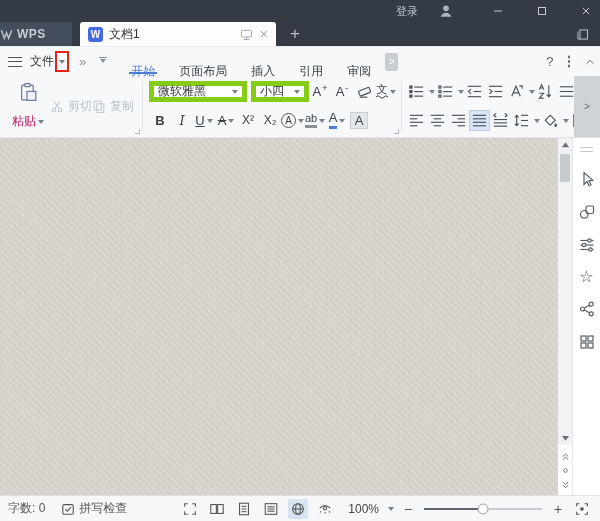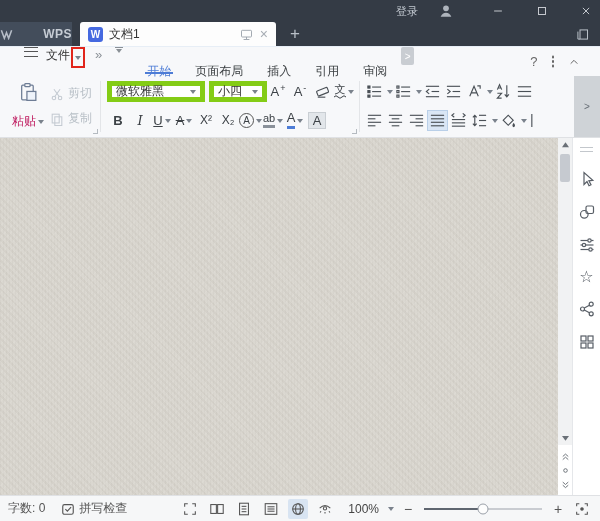--- a/index.html
+++ b/index.html
@@ -9,35 +9,35 @@
 
   
   .titlebar { height:22px; background:#343b45; display:flex; align-items:center; justify-content:flex-end;gap:16px; }
   .login { color:#c3c9d1; font-size:11px; margin-right:4px; }
   .avatar { width:16px; height:16px; color:#aeb4bc; margin-right:14px; }
   .winbtn { width:28px; height:22px; display:flex; align-items:center; justify-content:center; color:#cfd3d8; }
   .winbtn svg { width:14px; height:14px; stroke:#cfd3d8; stroke-width:1.2; fill:none; }
 
   
   .tabbar { height:25px; background:#343b45; display:flex; align-items:stretch; border-bottom:1px solid #e7eef6; }
-  .brand { width:72px; background:#434d5b; display:flex; align-items:center; justify-content:space-between; gap:4px; }
+  .brand { width:72px; background:#434d5b; display:flex; align-items:center; justify-content:flex-start; gap:4px; }
   .brand svg { width:13px; height:12px; stroke:#b6bdc7; stroke-width:1.8; fill:none; }
   .brand-name { color:#c6ccd4; font-weight:bold; font-size:12px; letter-spacing:.5px; }
   .doc-tab { width:196px; margin-left:8px; background:#fdfdfd; border-radius:3px 3px 0 0; display:flex; align-items:center; padding:0 8px; gap:6px; }
   .doc-badge { width:15px; height:15px; background:#4569e0; border-radius:3px; color:#fff; font-size:10px; font-weight:bold; display:flex; align-items:center; justify-content:center; }
   .doc-title { color:#333; flex:1; }
   .tab-ico { width:15px; height:15px; color:#9aa2ab; }
   .tab-ico svg { width:15px; height:15px; stroke:currentColor; stroke-width:1.1; fill:none; }
   .tab-close { color:#a7adb4; font-size:14px; line-height:1; }
   .newtab { color:#b9c0c8; font-size:17px; display:flex; align-items:center; margin-left:14px; }
   .tablist { margin-left:auto; margin-right:10px; display:flex; align-items:center; color:#b9c0c8; }
   .tablist svg { width:15px; height:15px; stroke:currentColor; stroke-width:1.2; fill:none; }
 
   
-  .menubar { height:29px; background:#f7f8fa; display:flex; padding:0 20px; }
+  .menubar { height:29px; background:#f7f8fa; display:flex; align-items:center; padding:0 4px; }
   .ham { width:14px; height:10px; border-top:1.5px solid #555; border-bottom:1.5px solid #555; position:relative; margin:0 6px 0 4px; }
   .ham::after { content:""; position:absolute; left:0; top:3.2px; width:100%; border-top:1.5px solid #555; }
   .file-lbl { color:#333; margin-left:2px; }
   .car { display:inline-block; width:0; height:0; border:3px solid transparent; border-top:4px solid #7a828c; margin-left:2px; transform:translateY(2px); }
   .redbox { display:inline-flex; align-items:center; justify-content:center; width:14px; height:21px; border:2px solid #e1251b; margin-left:1px; }
   .redbox .car { margin:0; }
   .qa-exp { color:#8a9096; font-size:13px; margin-left:10px; }
   .qa-dd { margin-left:12px; width:9px; display:flex; flex-direction:column; align-items:center; gap:1px; }
   .qa-dd i { display:block; width:8px; border-top:1.2px solid #8a9096; }
   .qa-dd .car { border-top-color:#8a9096; transform:none; margin:0; }
@@ -53,21 +53,21 @@
   .mb-right svg { width:12px; height:12px; stroke:#666; stroke-width:1.5; fill:none; }
 
   
   .ribbon { height:62px; background:#f7f8fa; border-bottom:1px solid #dfe1e4; display:flex; align-items:stretch; }
   .rgroup { position:relative; display:flex; padding:5px 6px 6px 8px; }
   .gsep { width:1px; background:#e3e5e8; margin:5px 0; }
   .cornermark { position:absolute; right:2px; bottom:3px; width:5px; height:5px; border-right:1.2px solid #b4bac0; border-bottom:1.2px solid #b4bac0; }
   .bigbtn { display:flex; flex-direction:column; align-items:center; justify-content:space-between; padding:1px 4px; }
   .bigbtn svg { width:21px; height:21px; stroke:#6e7d95; stroke-width:1.2; fill:none; }
   .bigbtn .lbl { color:#be185d; white-space:nowrap; }
-  .smallcol { display:flex; flex-direction:column; justify-content:space-around; margin:0 2px; }
+  .smallcol { display:flex; flex-direction:row; justify-content:space-around; margin:0 2px; }
   .smallbtn { display:flex; align-items:center; gap:4px; color:#b9c0c7; }
   .smallbtn svg { width:14px; height:14px; stroke:#c3cad1; stroke-width:1.2; fill:none; }
   .fontgrp { display:flex; flex-direction:column; justify-content:space-between; padding:5px 4px 6px 6px; position:relative; }
   .frow { display:flex; align-items:center; }
   .combo { height:21px; background:#fff; border:5px solid #84cc16; display:flex; align-items:center; padding:0 4px; }
   .combo .val { flex:1; color:#333; white-space:nowrap; overflow:hidden; }
   .combo-name { width:98px; }
   .combo-size { width:58px; margin-left:4px; }
   .tbtn { min-width:22px; height:21px; display:flex; align-items:center; justify-content:center; color:#3c4146; font-size:13px; }
   .tbtn.sm { height:22px; }

